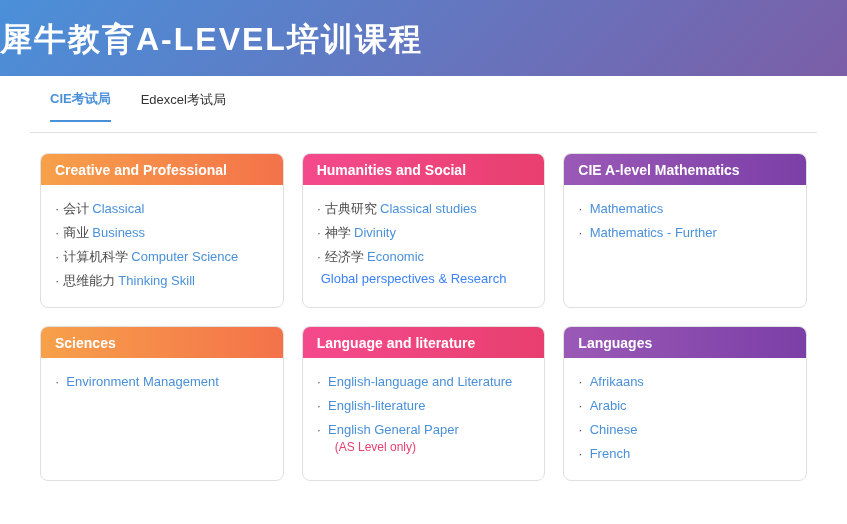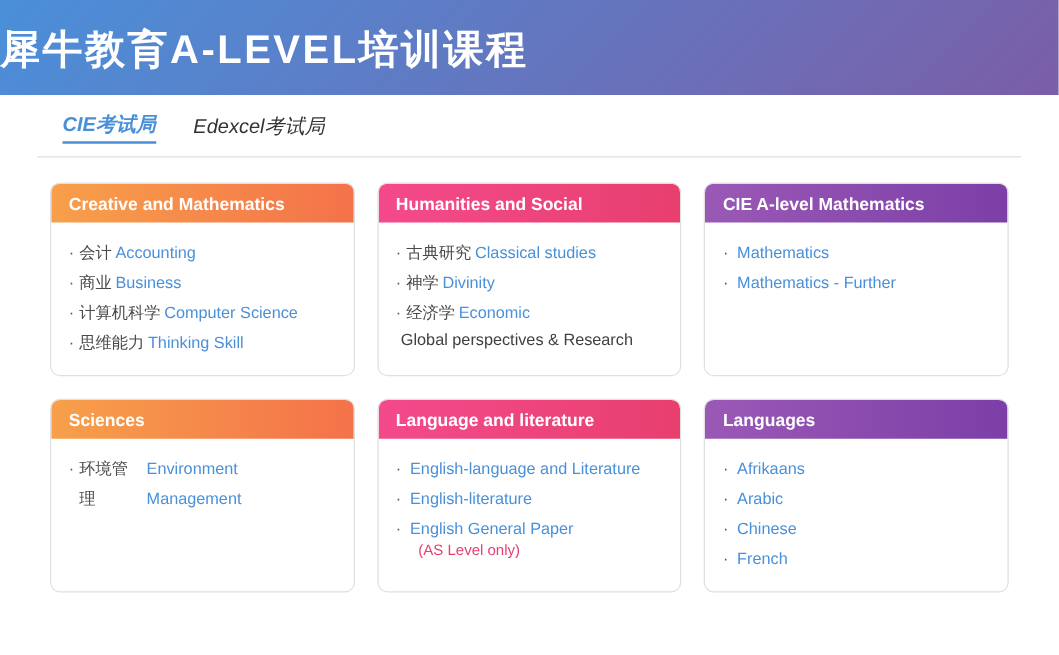--- a/index.html
+++ b/index.html
@@ -26,25 +26,24 @@
       letter-spacing: 2px;
     }
     .tabs-row {
       display: flex;
       align-items: center;
       padding: 14px 20px 10px 20px;
       border-bottom: 1px solid #e0e0e0;
       gap: 30px;
     }
     .tab-item {
-      font-size: 16px;
+      font-size: 13px;
       color: #333;
       cursor: pointer;
-      padding-bottom: 2px;
-      font-style: italic;
+      padding-bottom: 12px;
     }
     .tab-item.active {
       color: #4a90d9;
       border-bottom: 2px solid #4a90d9;
       font-weight: bold;
     }
     .cards-grid {
       display: grid;
       grid-template-columns: 1fr 1fr 1fr;
       gap: 18px;
@@ -93,46 +92,46 @@
       margin-left: 3px;
     }
     .note-text {
       font-size: 12px;
       color: #e83f6f;
       margin-left: 18px;
       margin-top: -2px;
     }
     .global-line {
       font-size: 13px;
-      color: #404040;
+      color: #3b82f6;
       margin-left: 4px;
       margin-top: 0;
       line-height: 1.5;
     }
   </style>
 </head>
 <body>
 
 <div class="main-title-bar">
   <span class="main-title">犀牛教育A-LEVEL培训课程</span>
 </div>
 
 <div class="page-wrapper">
   <div class="tabs-row">
     <span class="tab-item active">CIE考试局</span>
     <span class="tab-item">Edexcel考试局</span>
   </div>
 
   <div class="cards-grid" id="cards-container">
   <div class="card">
-        <div class="card-header orange">Creative and Mathematics</div>
+        <div class="card-header orange">Creative and Professional</div>
         <div class="card-body">
           <div class="card-item">
             <span class="zh">会计</span>
-            <span class="en"> Accounting</span>
+            <span class="en"> Classical</span>
           </div>
           <div class="card-item">
             <span class="zh">商业</span>
             <span class="en"> Business</span>
           </div>
           <div class="card-item">
             <span class="zh">计算机科学</span>
             <span class="en"> Computer Science</span>
           </div>
           <div class="card-item">
@@ -167,21 +166,20 @@
           </div>
           <div class="card-item">
             <span class="en"> Mathematics - Further</span>
           </div>
         </div>
       </div>
       <div class="card">
         <div class="card-header orange2">Sciences</div>
         <div class="card-body">
           <div class="card-item">
-            <span class="zh">环境管理</span>
             <span class="en"> Environment Management</span>
           </div>
         </div>
       </div>
       <div class="card">
         <div class="card-header pink2">Language and literature</div>
         <div class="card-body">
           <div class="card-item">
             <span class="en"> English-language and Literature</span>
           </div>

